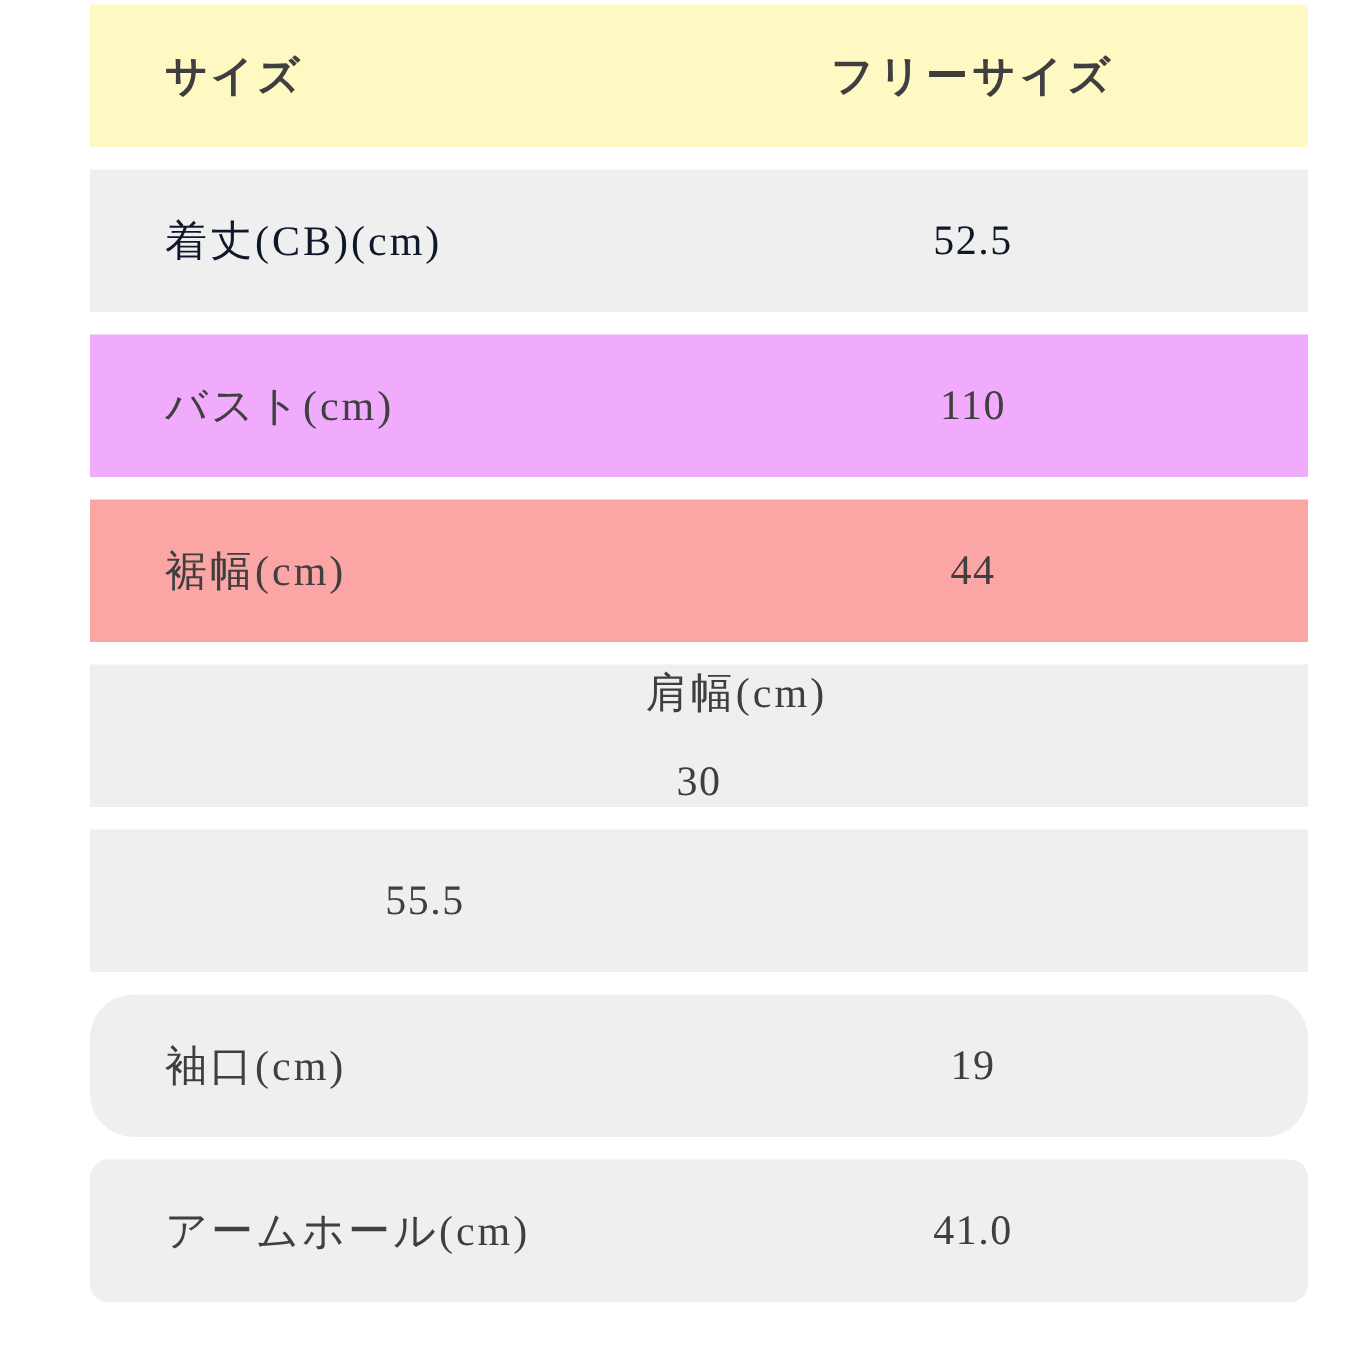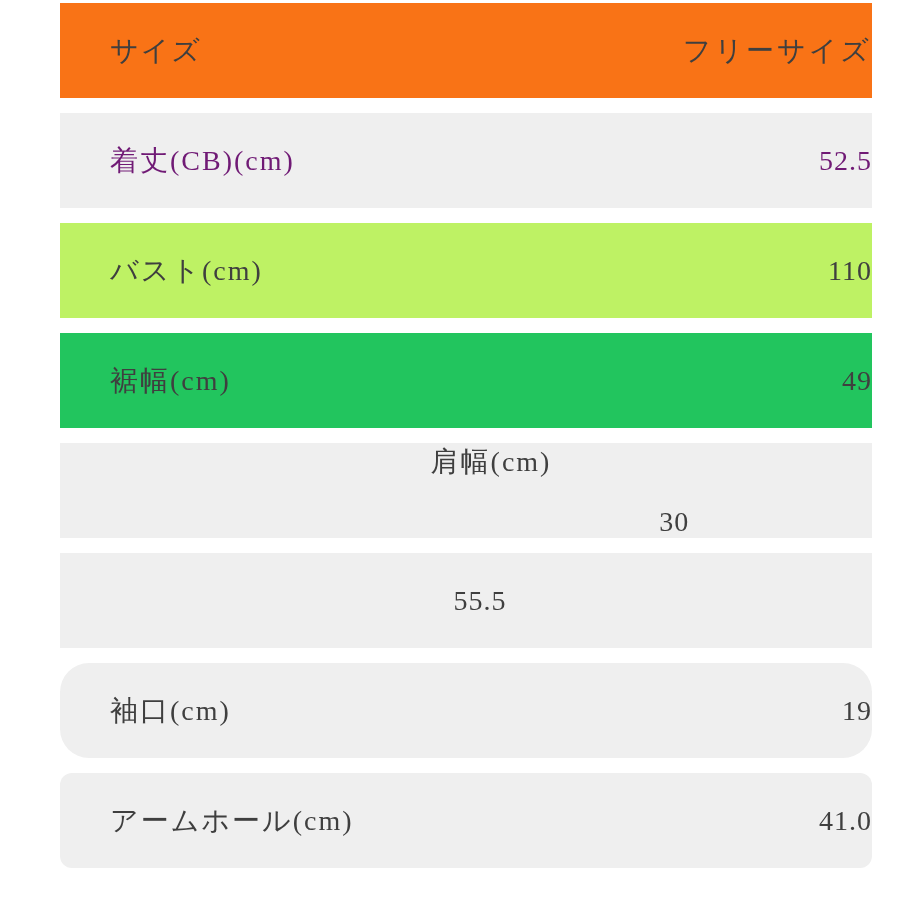--- a/index.html
+++ b/index.html
@@ -34,48 +34,48 @@
     border-radius: 12px;
   }
   .cell-label {
     flex: 1;
     padding-left: 50px;
     letter-spacing: 2px;
     white-space: nowrap;
   }
   .cell-value {
     width: 55%;
-    text-align: right;
+    text-align: center;
     letter-spacing: 1px;
     white-space: nowrap;
   }
   .header-row .cell-value {
     letter-spacing: 3px;
   }
 </style>
 </head>
 <body style="background: rgb(255, 255, 255);">
 
 <div class="size-table">
-  <div class="row header-row" style="background: #f97316; color: rgb(63, 63, 63);">
+  <div class="row header-row" style="background: #fef9c3; color: rgb(63, 63, 63); font-weight: bold;">
     <div class="cell-label">サイズ</div>
     <div class="cell-value">フリーサイズ</div>
   </div>
 
-<div class="row" style="background: rgb(239, 239, 239); color: #701a75;">
+<div class="row" style="background: rgb(239, 239, 239); color: #0f172a;">
       <div class="cell-label">着丈(CB)(cm)</div>
       <div class="cell-value">52.5</div>
     </div>
-    <div class="row" style="background: #bef264; color: rgb(63, 63, 63);">
+    <div class="row" style="background: #f0abfc; color: rgb(63, 63, 63);">
       <div class="cell-label">バスト(cm)</div>
       <div class="cell-value">110</div>
     </div>
-    <div class="row" style="background: #22c55e; color: rgb(63, 63, 63);">
+    <div class="row" style="background: #fca5a5; color: rgb(63, 63, 63);">
       <div class="cell-label">裾幅(cm)</div>
-      <div class="cell-value">49</div>
+      <div class="cell-value">44</div>
     </div>
     <div class="row" style="background: rgb(239, 239, 239); color: rgb(63, 63, 63); flex-direction: column;">
       <div class="cell-label">肩幅(cm)</div>
       <div class="cell-value">30</div>
     </div>
     <div class="row" style="background: rgb(239, 239, 239); color: rgb(63, 63, 63);">
       <div class="cell-value">55.5</div>
     </div>
     <div class="row" style="background: rgb(239, 239, 239); color: rgb(63, 63, 63); border-radius: 29px;">
       <div class="cell-label">袖口(cm)</div>

